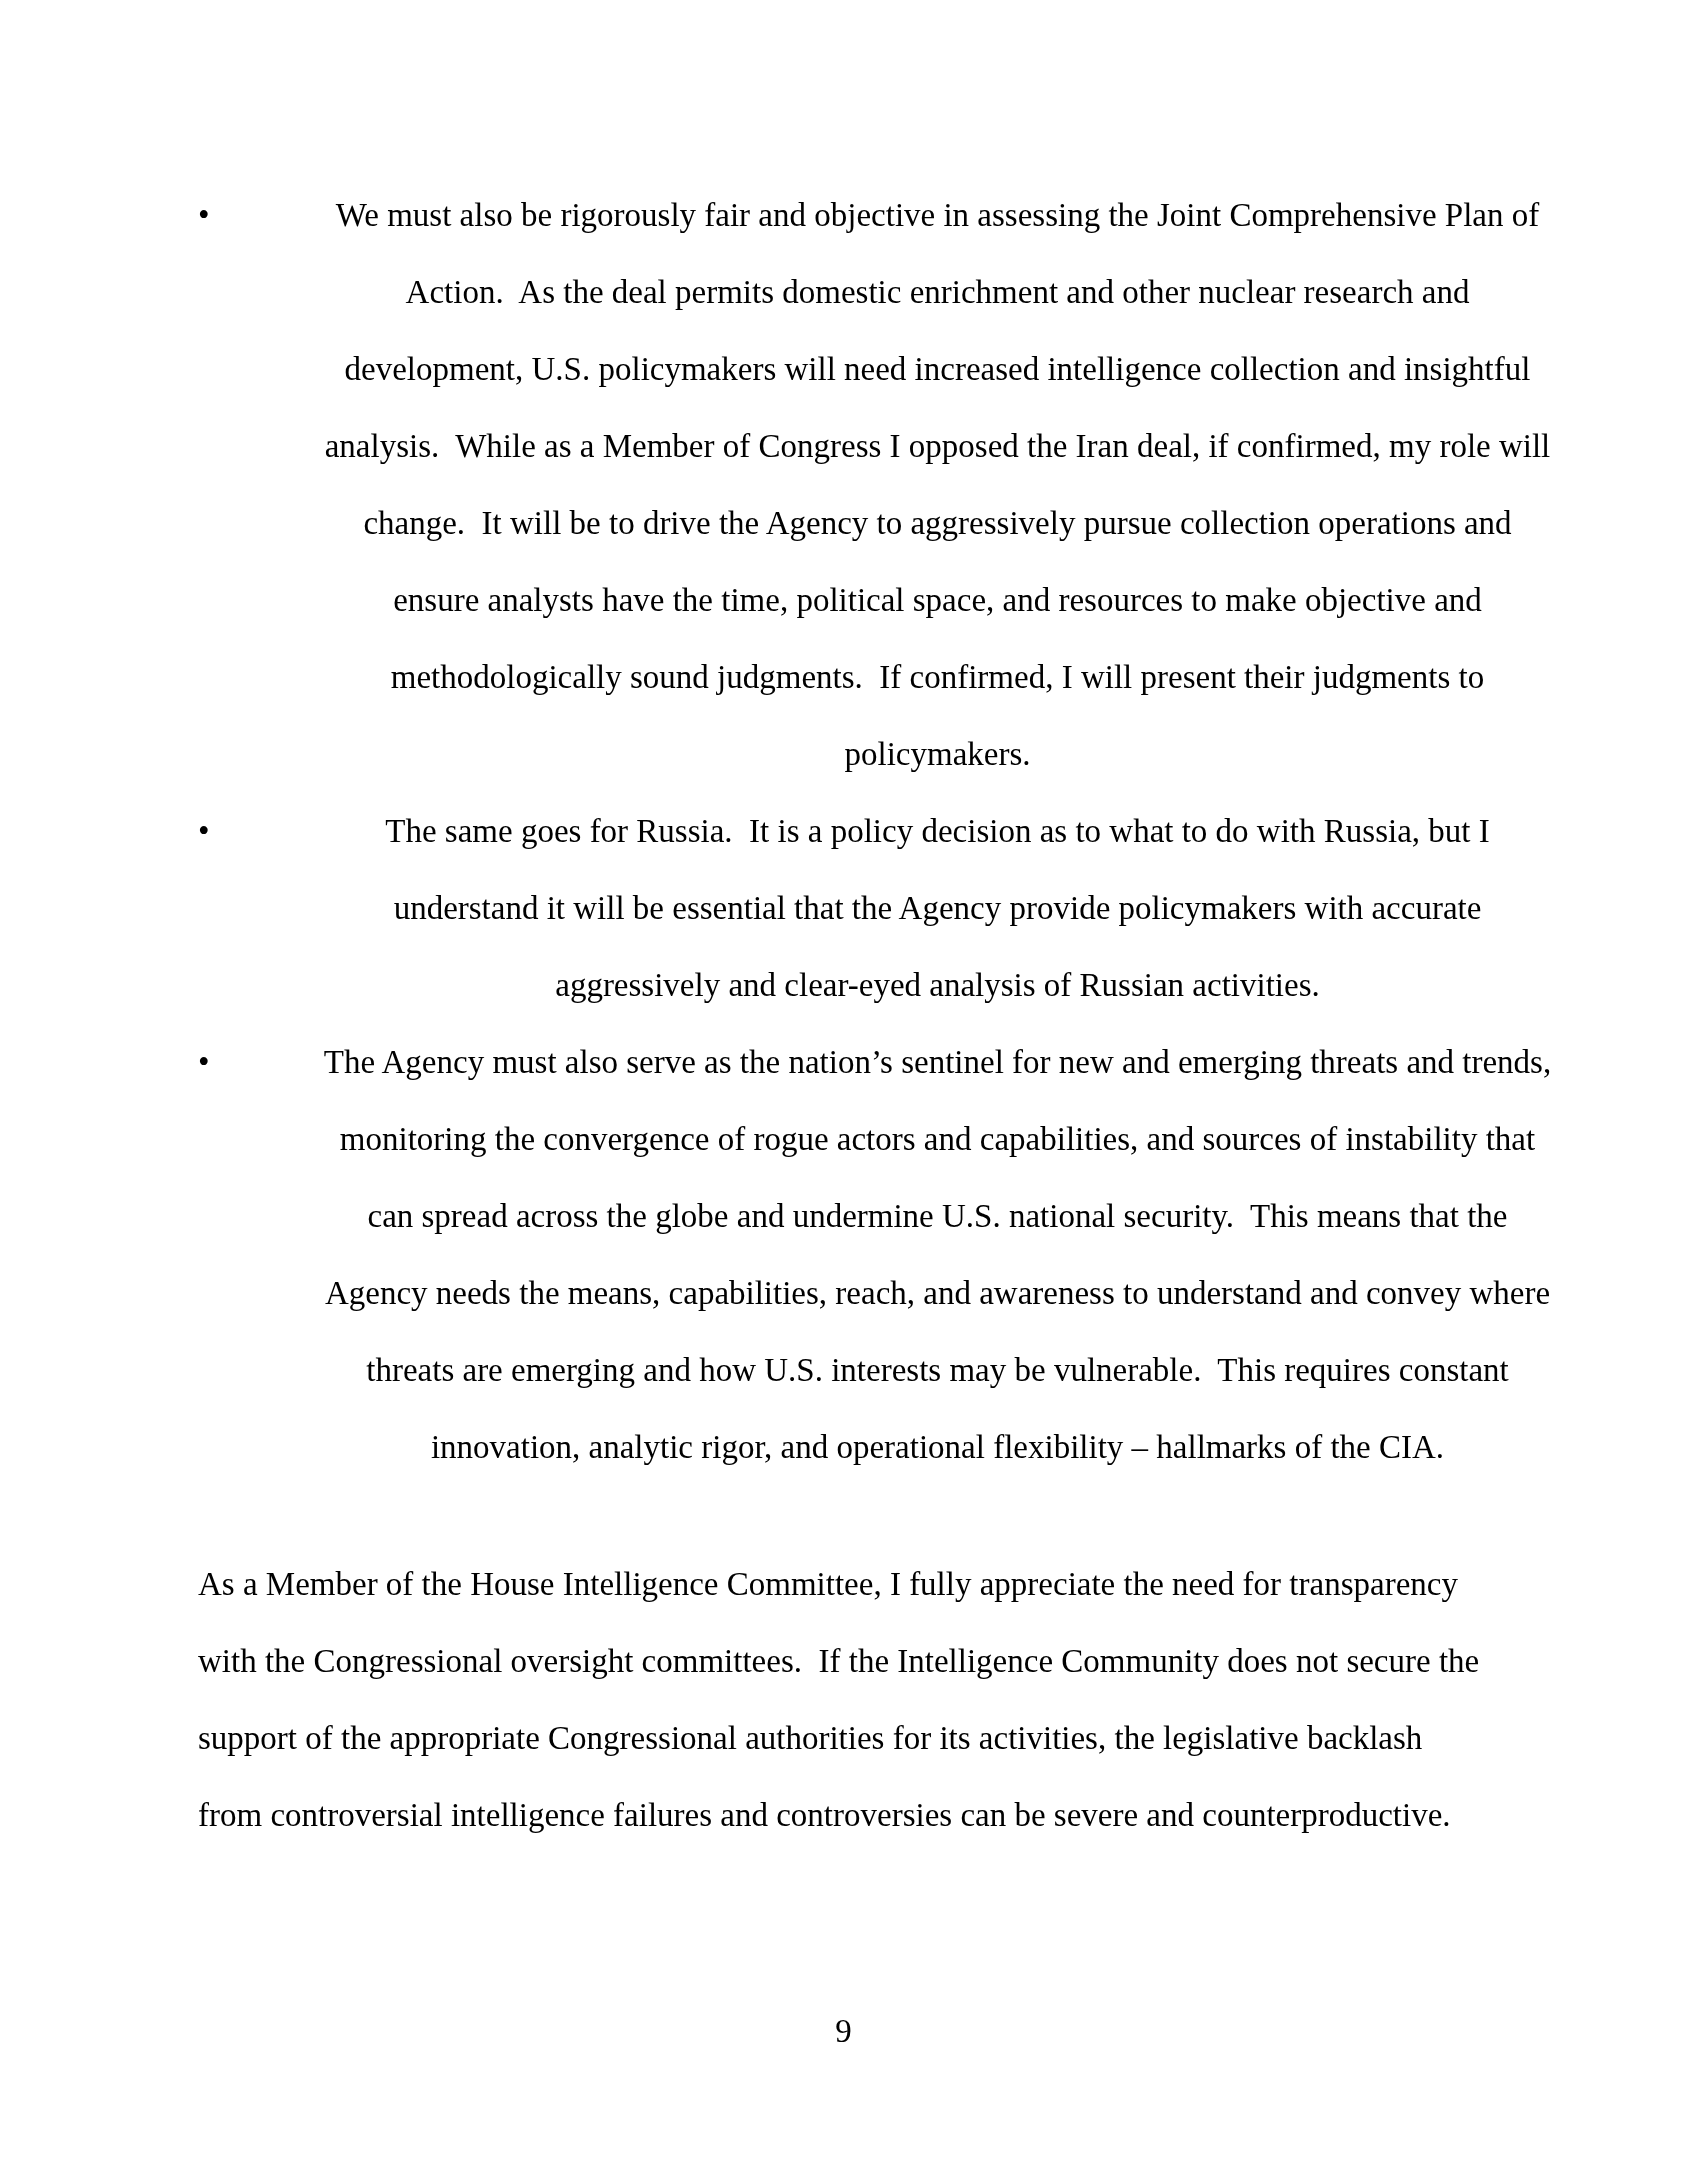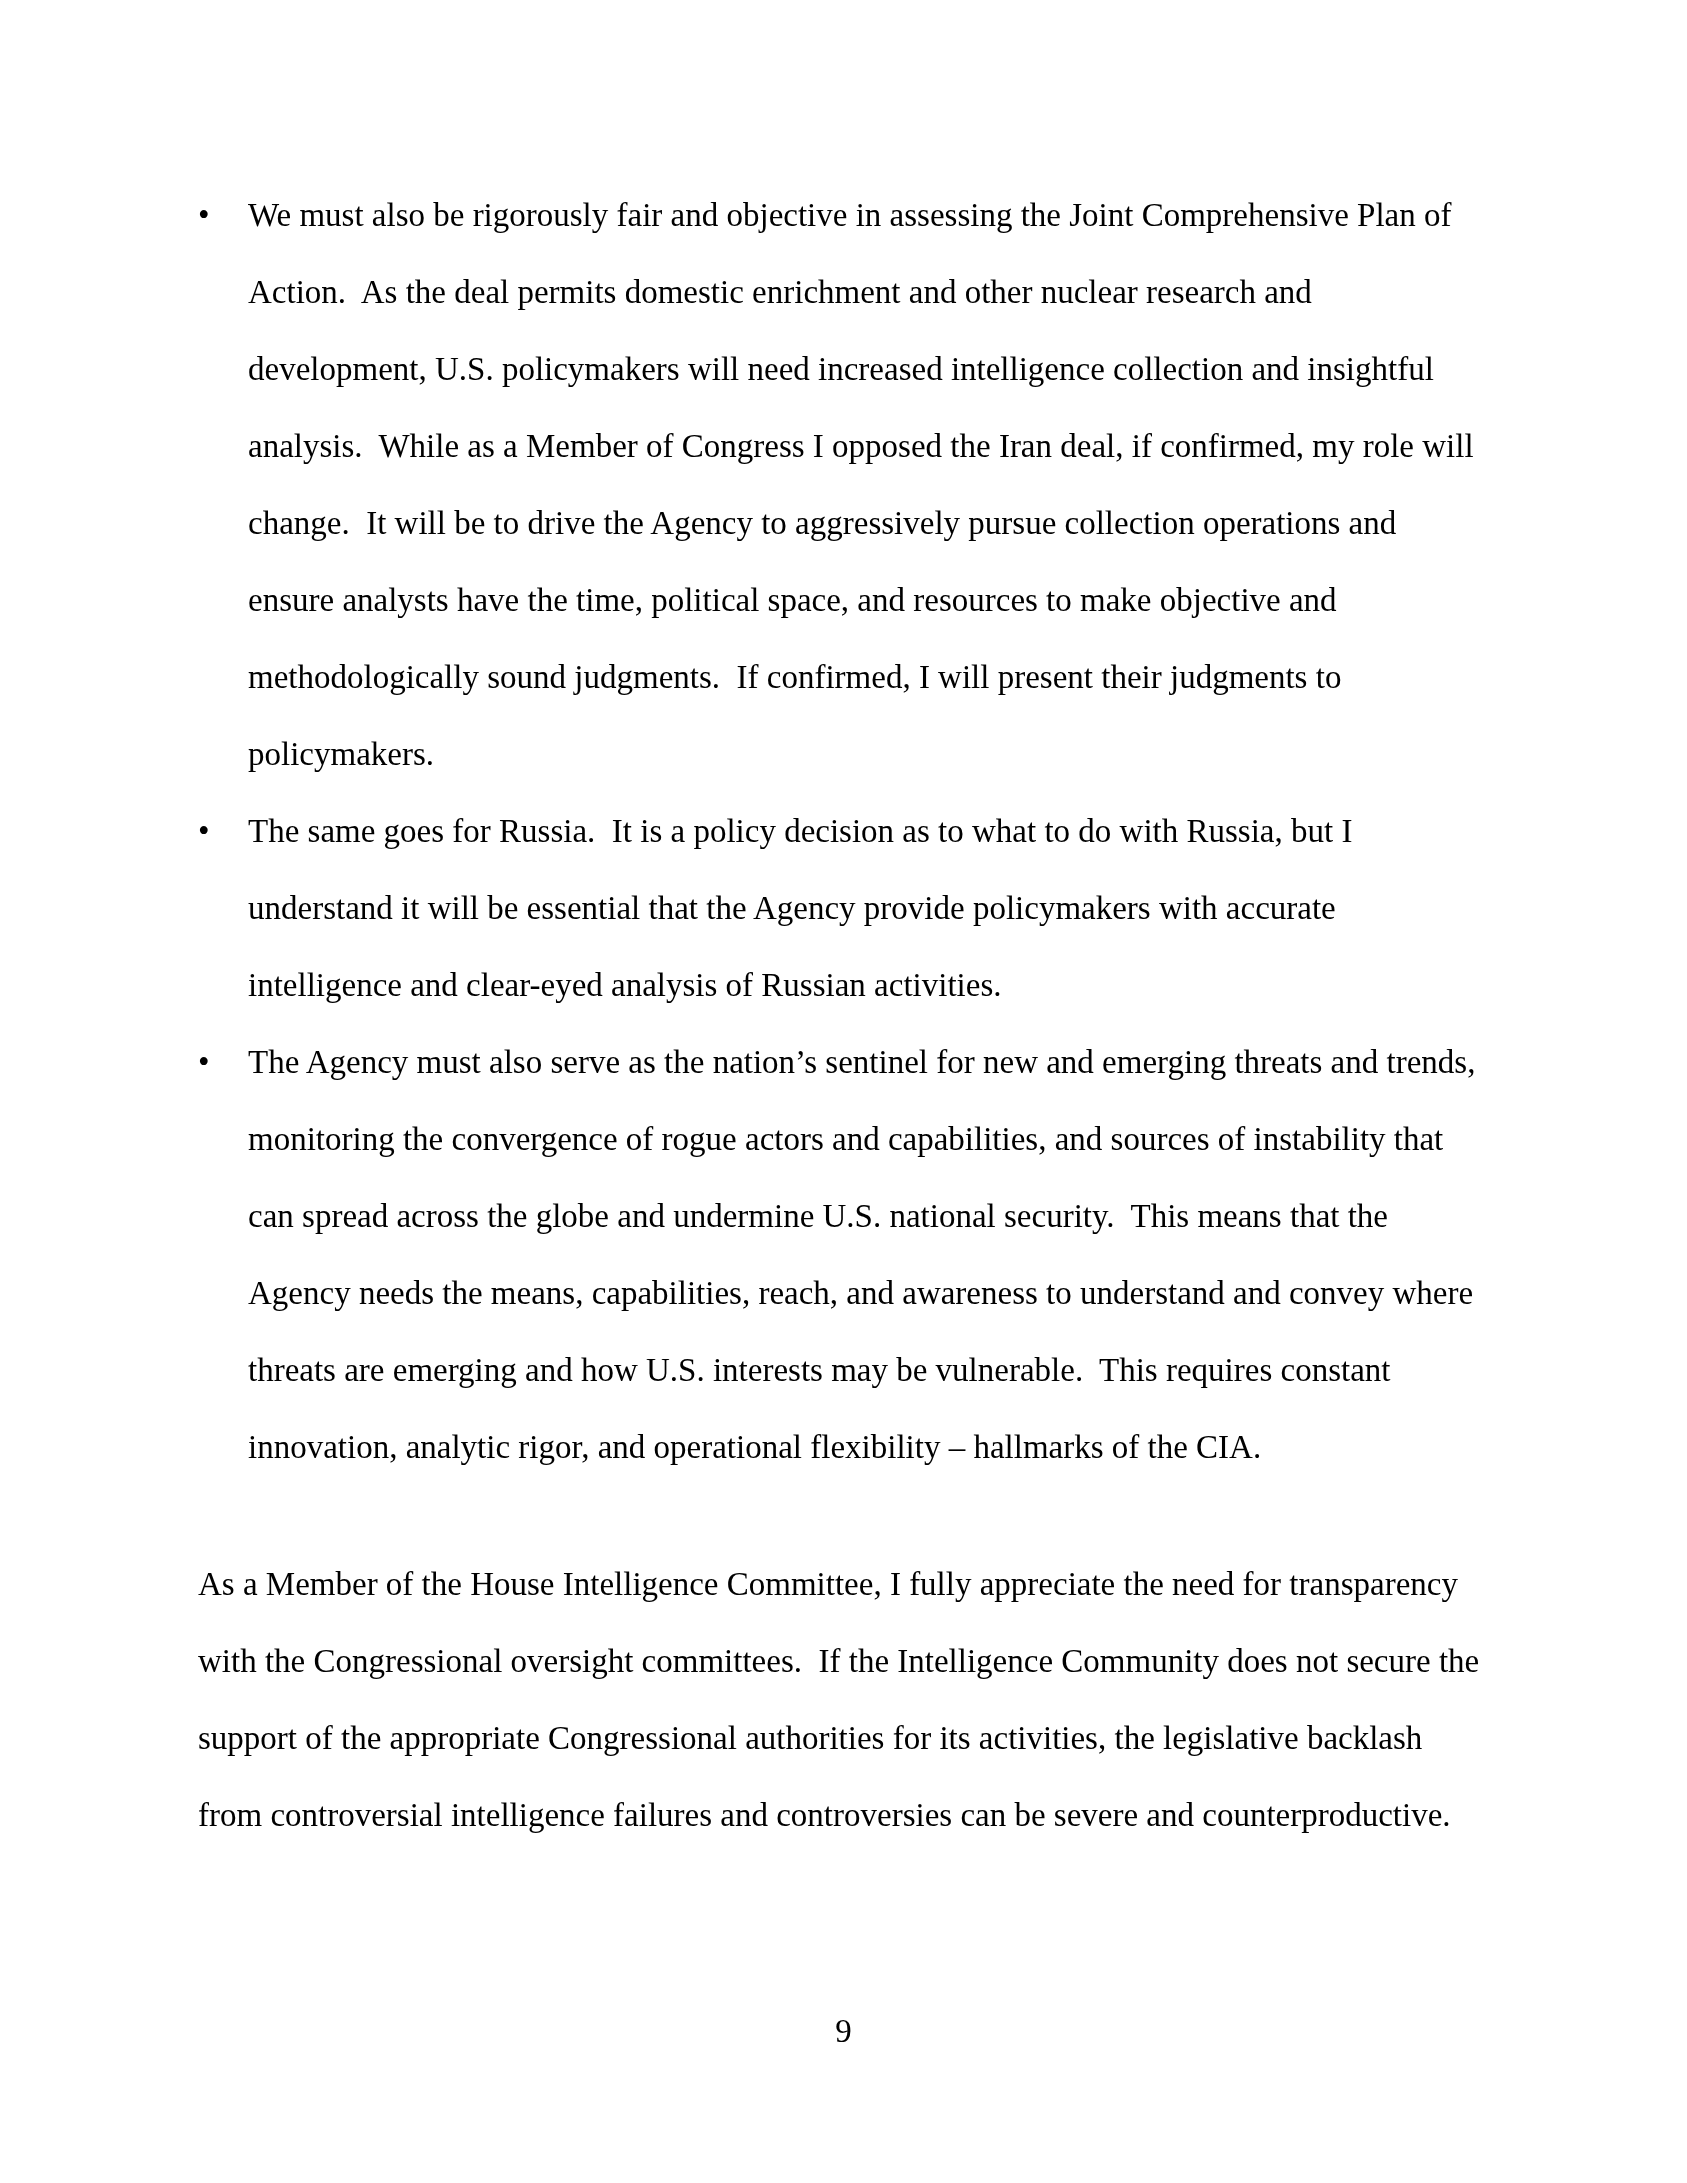--- a/index.html
+++ b/index.html
@@ -31,20 +31,21 @@
     align-items: flex-start;
   }
   .bullet-marker {
     flex: 0 0 50px;
     width: 50px;
     white-space: pre;
   }
   .bullet-text {
     flex: 1 1 auto;
     white-space: pre;
+    text-align: center;
   }
   .closing-paragraph {
     margin-top: 60px;
     white-space: pre;
   }
   .page-number {
     position: absolute;
     left: 0;
     top: 1993px;
     width: 1687px;
@@ -69,21 +70,21 @@
 change.  It will be to drive the Agency to aggressively pursue collection operations and
 ensure analysts have the time, political space, and resources to make objective and
 methodologically sound judgments.  If confirmed, I will present their judgments to
 policymakers.</div>
       </div>
 
       <div class="bullet-item">
         <div class="bullet-marker">•</div>
         <div class="bullet-text">The same goes for Russia.  It is a policy decision as to what to do with Russia, but I
 understand it will be essential that the Agency provide policymakers with accurate
-intelligence and clear-eyed analysis of Russian activities.</div>
+aggressively and clear-eyed analysis of Russian activities.</div>
       </div>
 
       <div class="bullet-item">
         <div class="bullet-marker">•</div>
         <div class="bullet-text">The Agency must also serve as the nation’s sentinel for new and emerging threats and trends,
 monitoring the convergence of rogue actors and capabilities, and sources of instability that
 can spread across the globe and undermine U.S. national security.  This means that the
 Agency needs the means, capabilities, reach, and awareness to understand and convey where
 threats are emerging and how U.S. interests may be vulnerable.  This requires constant
 innovation, analytic rigor, and operational flexibility – hallmarks of the CIA.</div>

